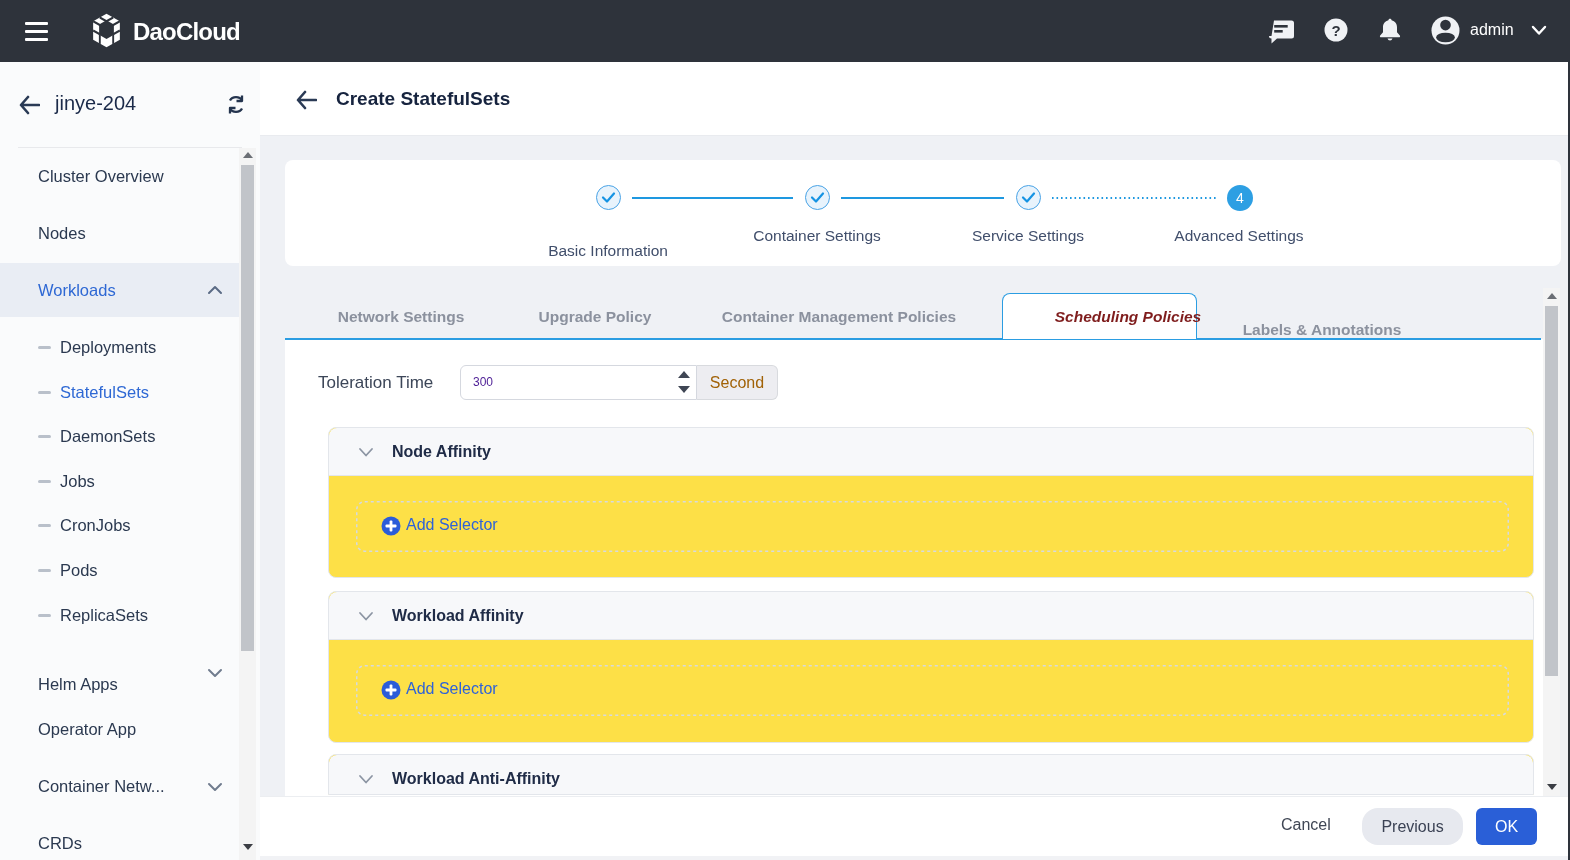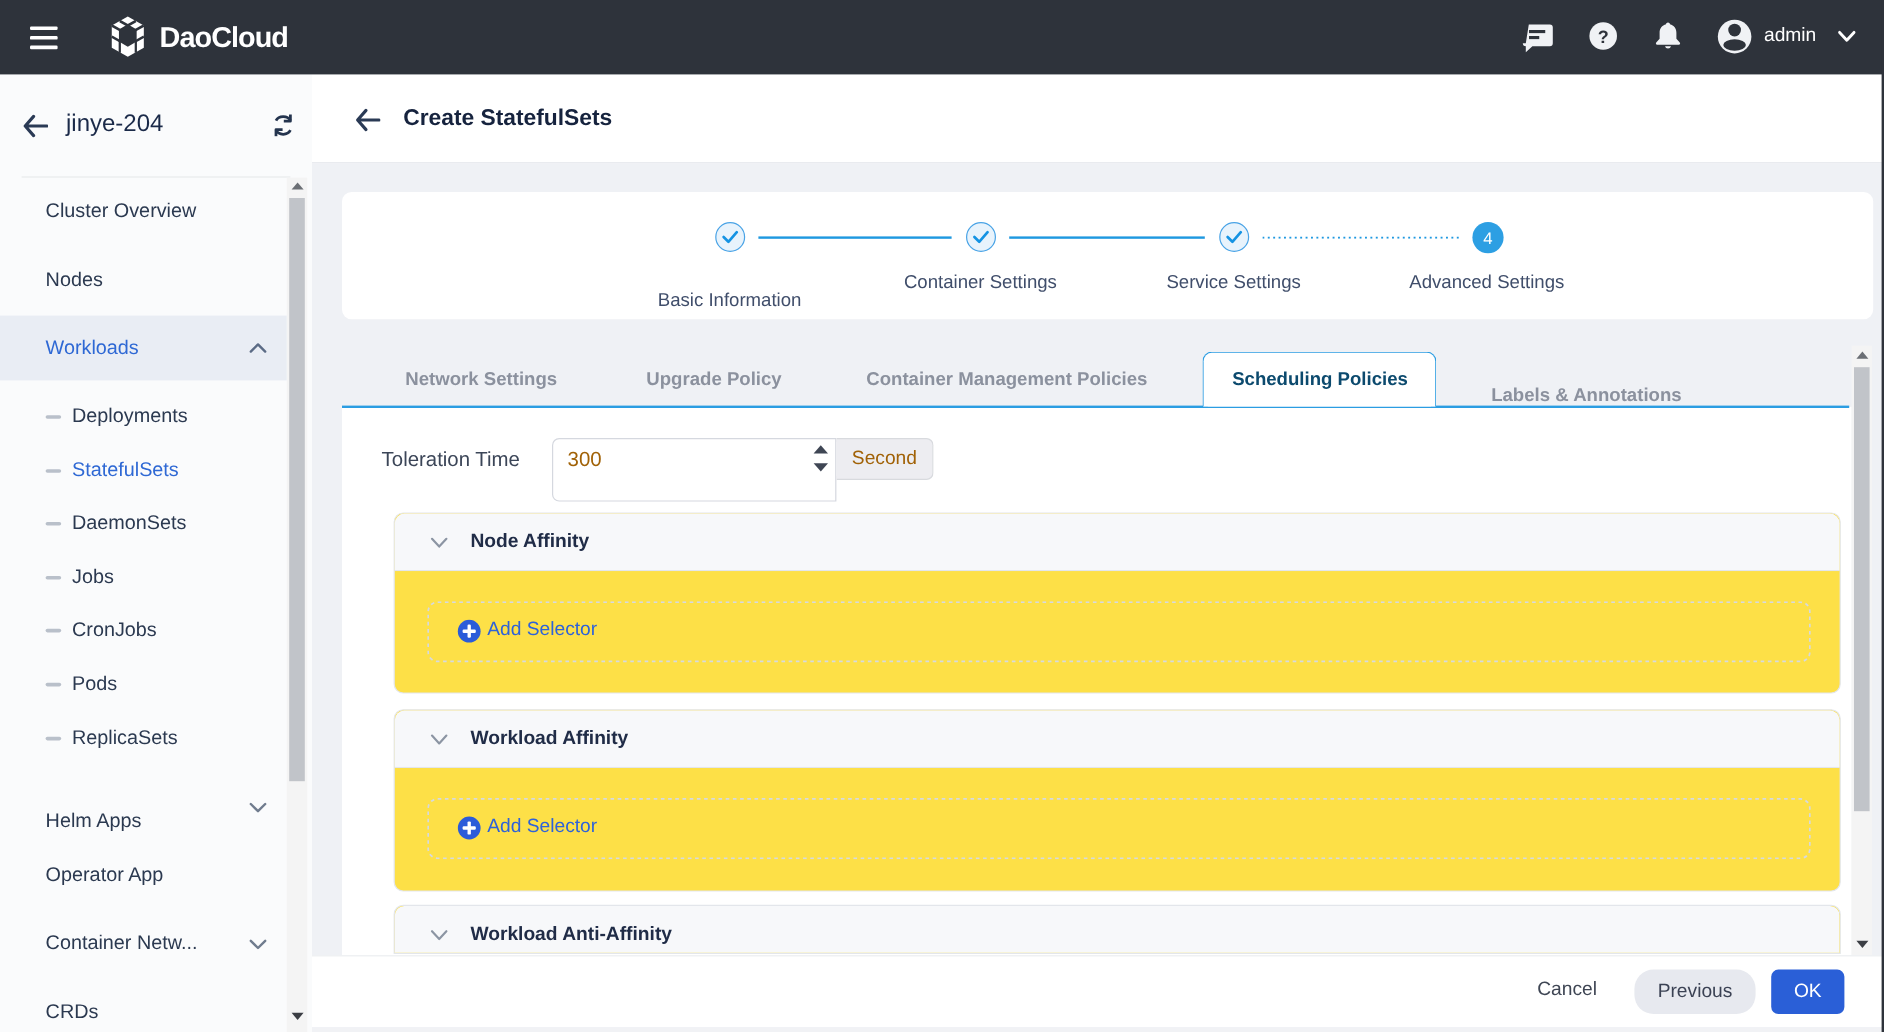--- a/index.html
+++ b/index.html
@@ -37,21 +37,21 @@
   .stepline { position:absolute; top:197px; height:2px; background:#1e98e0; }
   .steplabel { position:absolute; top:227px; font-size:15.5px; color:#404e6b; text-align:center; width:200px; }
   #step4 { position:absolute; left:1227px; top:185px; width:26px; height:26px; border-radius:50%; background:#2d9fe3; color:#fff; font-size:14px; text-align:center; line-height:26px; }
   
   .tab { position:absolute; z-index:2; top:308px; font-size:15.5px; font-weight:700; color:#8b919e; text-align:center; }
   #activetab { position:absolute; left:1002px; top:293px; width:195px; height:46px; background:#fff; border:1px solid #2b9de2; border-bottom:none; border-radius:8px 8px 0 0; z-index:3; }
   #tabline { position:absolute; left:285px; top:338px; width:1256px; height:1.5px; background:#2b9de2; z-index:2; }
   #whitepanel { position:absolute; left:285px; top:339px; width:1258px; height:457px; background:#fff; z-index:1; }
   
   #tollabel { position:absolute; left:318px; top:373px; font-size:17px; color:#3c4658; z-index:4; }
-  #tolinput { position:absolute; left:460px; top:365px; width:237px; height:53px; background:#fff; border:1px solid #d5d8df; border-radius:6px 0 0 6px; z-index:4; font-size:17px; color:#a16207; line-height:33px; padding-left:12px; }
+  #tolinput { position:absolute; left:460px; top:365px; width:237px; height:35px; background:#fff; border:1px solid #d5d8df; border-radius:6px 0 0 6px; z-index:4; font-size:12px; color:#4c1d95; line-height:33px; padding-left:12px; }
   #tolsuffix { position:absolute; left:697px; top:365px; width:81px; height:35px; background:#ededf1; border:1px solid #d8dade; border-left:none; border-radius:0 6px 6px 0; z-index:4; font-size:16px; color:#a16207; text-align:center; line-height:33px; }
   
   .panel { position:absolute; left:328px; width:1206px; background:#fde047; border:1px solid #e3e6eb; border-radius:8px; z-index:4; }
   .phead { position:absolute; left:0; top:0; width:100%; height:48px; background:#f7f8fa; border-bottom:1px solid #e3e6eb; border-radius:8px 8px 0 0; }
   .ptitle { position:absolute; left:63px; top:15px; font-size:16px; font-weight:700; color:#202c47; }
   .dashedbox { position:absolute; left:27px; top:73px; width:1153px; height:51px; }
   .addsel { position:absolute; left:77px; top:88px; font-size:16px; color:#2e62d9; }
   
   #footer { position:absolute; left:260px; top:796px; width:1310px; height:60px; background:#fff; border-top:1px solid #eceef1; z-index:15; }
   #cancel { position:absolute; z-index:16; left:1281px; top:816px; font-size:16px; color:#3f4654; }
@@ -189,21 +189,21 @@
 <div class="steplabel" style="left:717px;">Container Settings</div>
 <div class="steplabel" style="left:928px;">Service Settings</div>
 <div class="steplabel" style="left:1139px;">Advanced Settings</div>
 
 <div id="whitepanel"></div>
 <div id="tabline"></div>
 <div id="activetab"></div>
 <div class="tab" style="left:301px; width:200px;">Network Settings</div>
 <div class="tab" style="left:495px; width:200px;">Upgrade Policy</div>
 <div class="tab" style="left:719px; width:240px;">Container Management Policies</div>
-<div class="tab" style="left:1000px; width:200px; color:#0c4a6e; z-index:4;">Scheduling Policies</div>
+<div class="tab" style="left:1028px; width:200px; color:#7f1d1d; z-index:4;font-style:italic;">Scheduling Policies</div>
 <div class="tab" style="left:1222px; width:200px;margin-top:13px;">Labels &amp; Annotations</div>
 
 <div id="tollabel">Toleration Time</div>
 <div id="tolinput">300</div>
 <div class="sarrow" style="left:678px; top:371px; z-index:5; border-left:6px solid transparent; border-right:6px solid transparent; border-bottom:7.5px solid #3f4654;"></div>
 <div class="sarrow" style="left:678px; top:386px; z-index:5; border-left:6px solid transparent; border-right:6px solid transparent; border-top:7.5px solid #3f4654;"></div>
 <div id="tolsuffix">Second</div>
 
 <div class="panel" style="top:427px; height:151px;">
   <div class="phead"></div>

